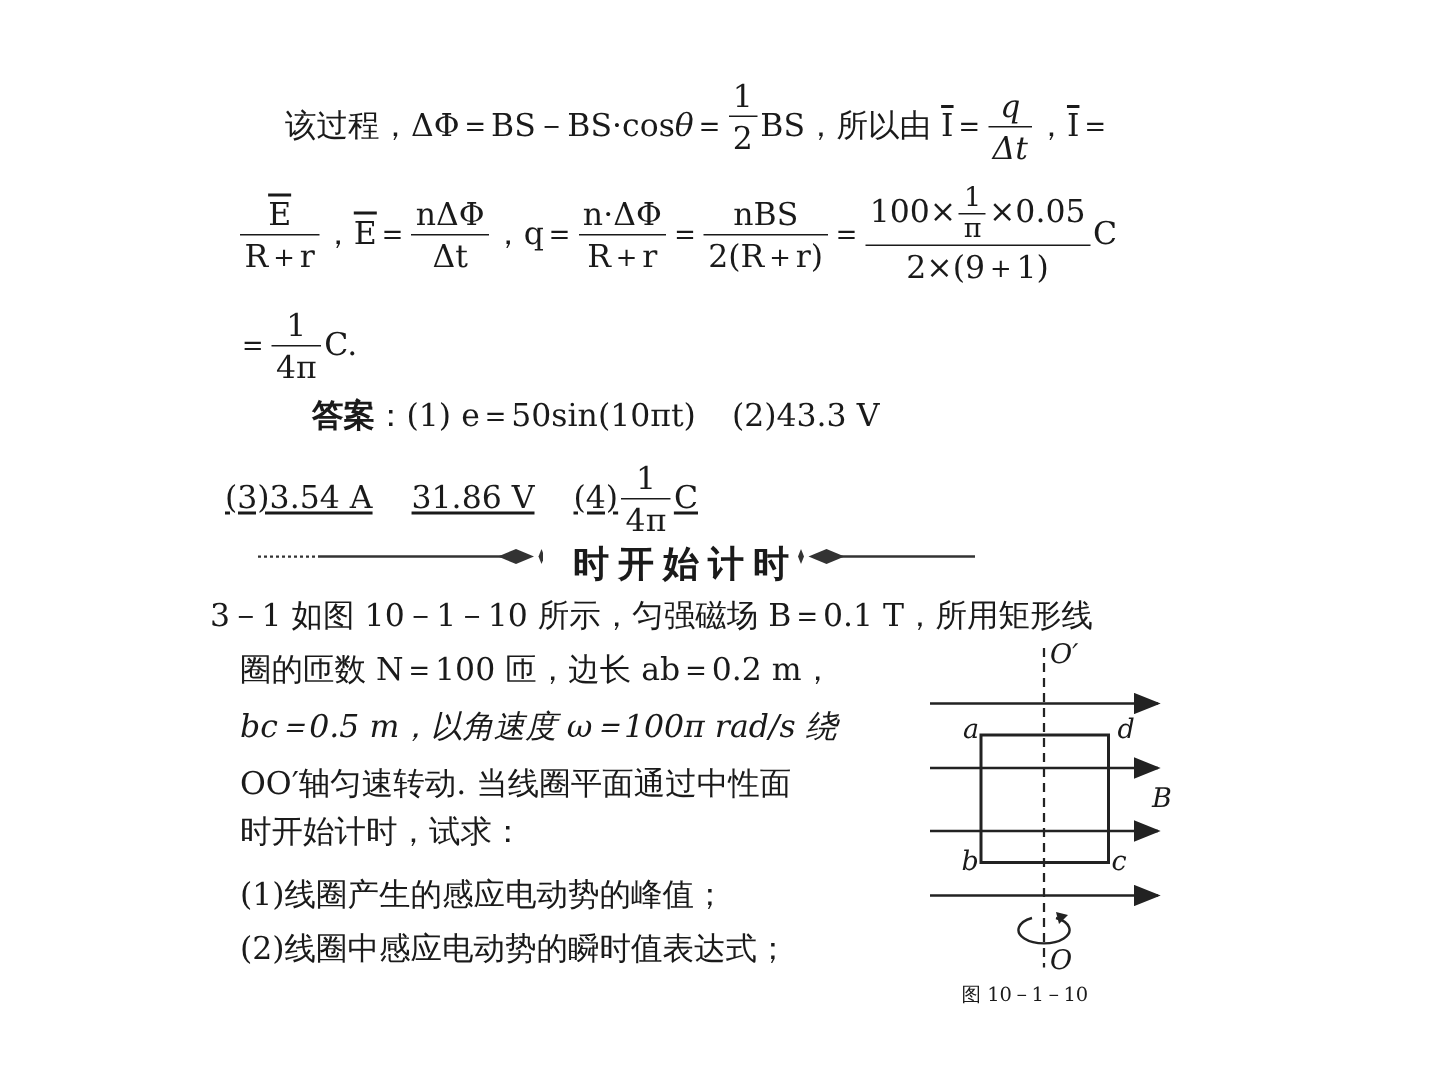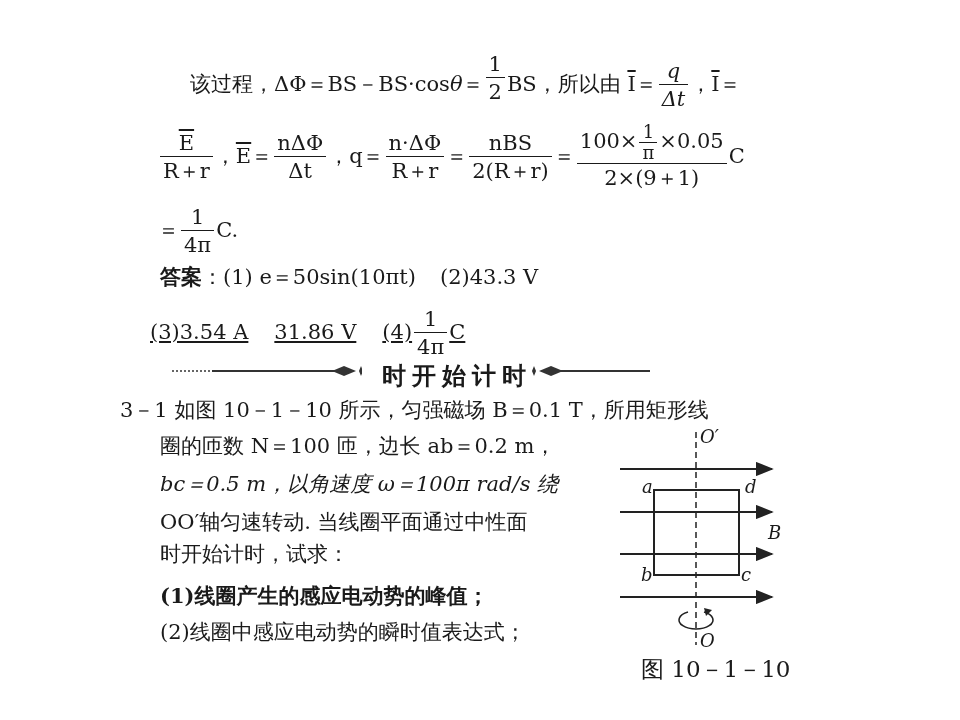--- a/index.html
+++ b/index.html
@@ -5,21 +5,21 @@
   html, body { margin: 0; padding: 0; background: #ffffff; }
   body { width: 960px; height: 720px; position: relative; overflow: hidden;
          font-family: "DejaVu Serif", "Liberation Serif", serif; color: #1a1a1a; }
   .abs { position: absolute; white-space: nowrap; }
   .txt { font-size: 21px; line-height: 24px; }
   .it { font-style: italic; }
   .frac { display: inline-block; vertical-align: middle; text-align: center; margin: 0 2px; }
   .frac .num { display: block; padding: 0 3px; line-height: 26px; }
   .frac .den { display: block; padding: 0 3px; border-top: 1.5px solid #1a1a1a; line-height: 28px; }
   .bar { text-decoration: overline; }
-  .bold { font-weight: bold; font-family: "DejaVu Sans", sans-serif; }
+  .bold { font-weight: bold; font-family: "DejaVu Sans", sans-serif; margin-left: 48px; }
   .heading { font-size: 24px; font-weight: bold; font-family: "DejaVu Sans", sans-serif; letter-spacing: 6px; }
 </style>
 </head>
 <body>
 
 <div class="abs txt" style="left:158px; top:58px;margin-left:32px;">
   <span>该过程，</span><span>ΔΦ＝BS－BS·cos</span><span class="it">θ</span><span>＝</span><span class="frac" style="margin-top:-14px;"><span class="num">1</span><span class="den">2</span></span><span>BS，所以由 </span><span class="bar">I</span><span>＝</span><span class="frac it"><span class="num">q</span><span class="den">Δt</span></span><span>，</span><span class="bar">I</span><span>＝</span>
 </div>
 
 <div class="abs txt" style="left:158px; top:122px;">
@@ -43,26 +43,26 @@
   <polygon points="160,7 172,2 184,7 172,12" fill="#333"></polygon>
   <polygon points="187,7 189,2 191,7 189,12" fill="#333"></polygon>
 </svg>
 <div class="abs heading" style="left:382px; top:360px;">时开始计时</div>
 <svg class="abs" style="left:530px; top:364px;" width="120" height="14">
   <polygon points="2,7 4,2 6,7 4,12" fill="#333"></polygon>
   <polygon points="9,7 21,2 33,7 21,12" fill="#333"></polygon>
   <line x1="28" y1="7" x2="120" y2="7" stroke="#333" stroke-width="1.8"></line>
 </svg>
 
-<div class="abs txt" style="left:120px; top:398px;">3－1  如图 10－1－10 所示，匀强磁场 B＝0.1 T，所用矩形线</div>
+<div class="abs txt" style="left:140px; top:398px;">3－1  如图 10－1－10 所示，匀强磁场 B＝0.1 T，所用矩形线</div>
 <div class="abs txt" style="left:160px; top:434px;">圈的匝数 N＝100 匝，边长 ab＝0.2 m，</div>
 <div class="abs txt" style="left:160px; top:472px;font-style:italic;">bc＝0.5 m，以角速度 ω＝100π rad/s 绕</div>
 <div class="abs txt" style="left:160px; top:510px;">OO′轴匀速转动. 当线圈平面通过中性面</div>
 <div class="abs txt" style="left:160px; top:542px;">时开始计时，试求：</div>
-<div class="abs txt" style="left:160px; top:584px;font-weight:bold;">(1)线圈产生的感应电动势的峰值；</div>
+<div class="abs txt" style="left:160px; top:584px;">(1)线圈产生的感应电动势的峰值；</div>
 <div class="abs txt" style="left:160px; top:620px;">(2)线圈中感应电动势的瞬时值表达式；</div>
 
 <svg class="abs" style="left:600px; top:420px;" width="200" height="230" viewBox="0 0 200 230">
   <defs>
     <marker id="arrowhead" markerWidth="10" markerHeight="8" refX="9" refY="4" orient="auto">
       <polygon points="0,0 10,4 0,8" fill="#222"></polygon>
     </marker>
   </defs>
 
   <line x1="96" y1="12" x2="96" y2="225" stroke="#222" stroke-width="1.5" stroke-dasharray="6,4"></line>
@@ -77,13 +77,13 @@
   <path d="M 104 192 A 17 9 0 1 1 88 192" fill="none" stroke="#222" stroke-width="1.6"></path>
   <polygon points="104,188 112,190 106,196" fill="#222"></polygon>
 </svg>
 <div class="abs it" style="left:700px; top:426px; font-size:18px;">O′</div>
 <div class="abs it" style="left:642px; top:476px; font-size:18px;">a</div>
 <div class="abs it" style="left:745px; top:476px; font-size:18px;">d</div>
 <div class="abs it" style="left:768px; top:522px; font-size:18px;">B</div>
 <div class="abs it" style="left:641px; top:564px; font-size:18px;">b</div>
 <div class="abs it" style="left:741px; top:564px; font-size:18px;">c</div>
 <div class="abs it" style="left:700px; top:630px; font-size:18px;">O</div>
-<div class="abs" style="left:641px; top:654px; font-size:23px;">图 10－1－10</div>
+<div class="abs" style="left:641px; top:654px; font-size:13px;">图 10－1－10</div>
 
 </body></html>

